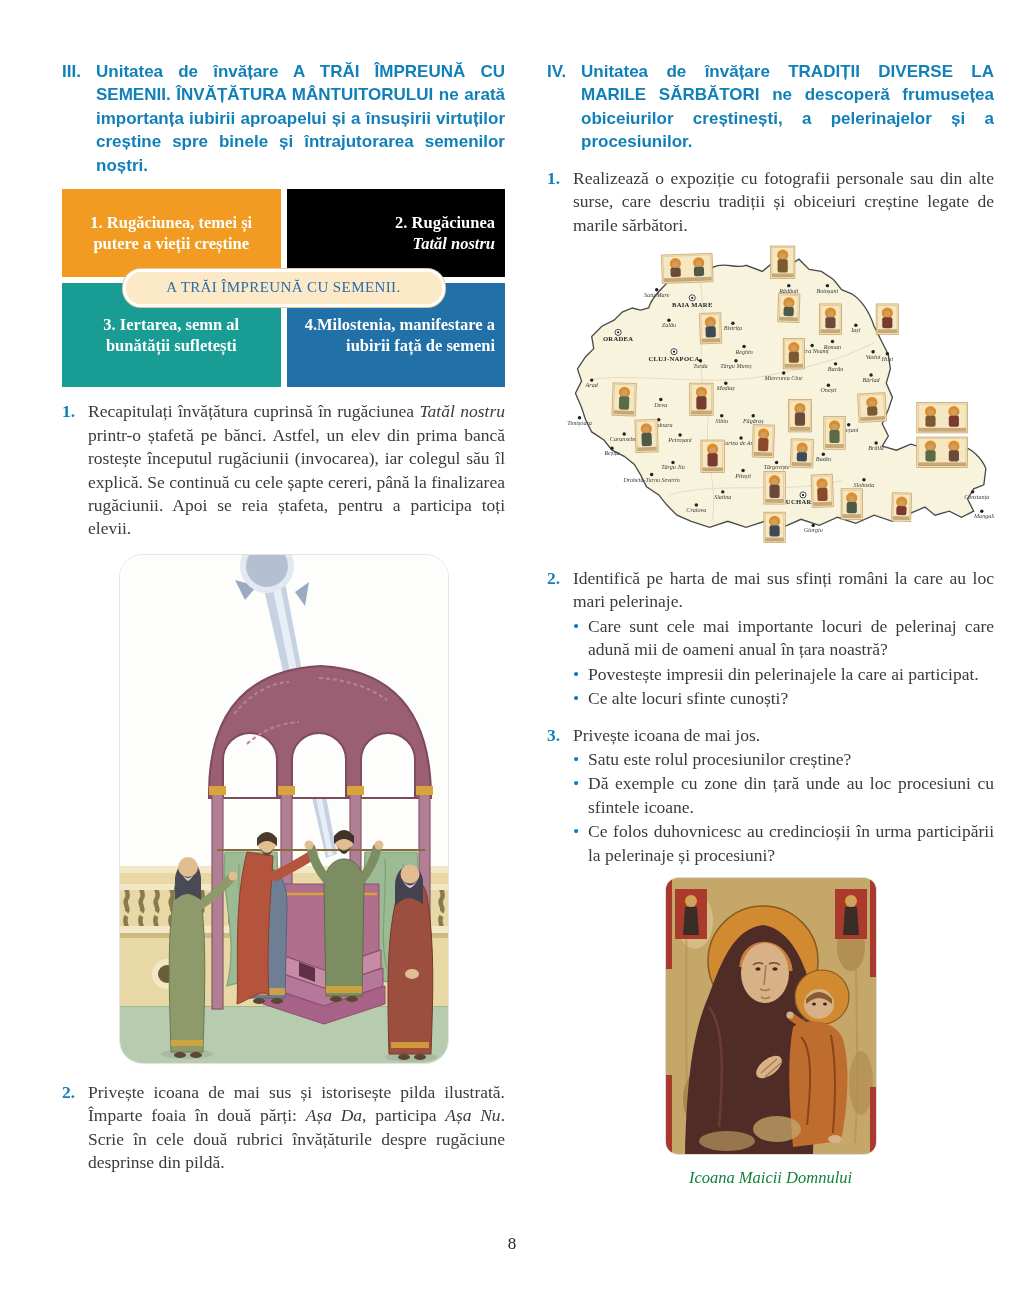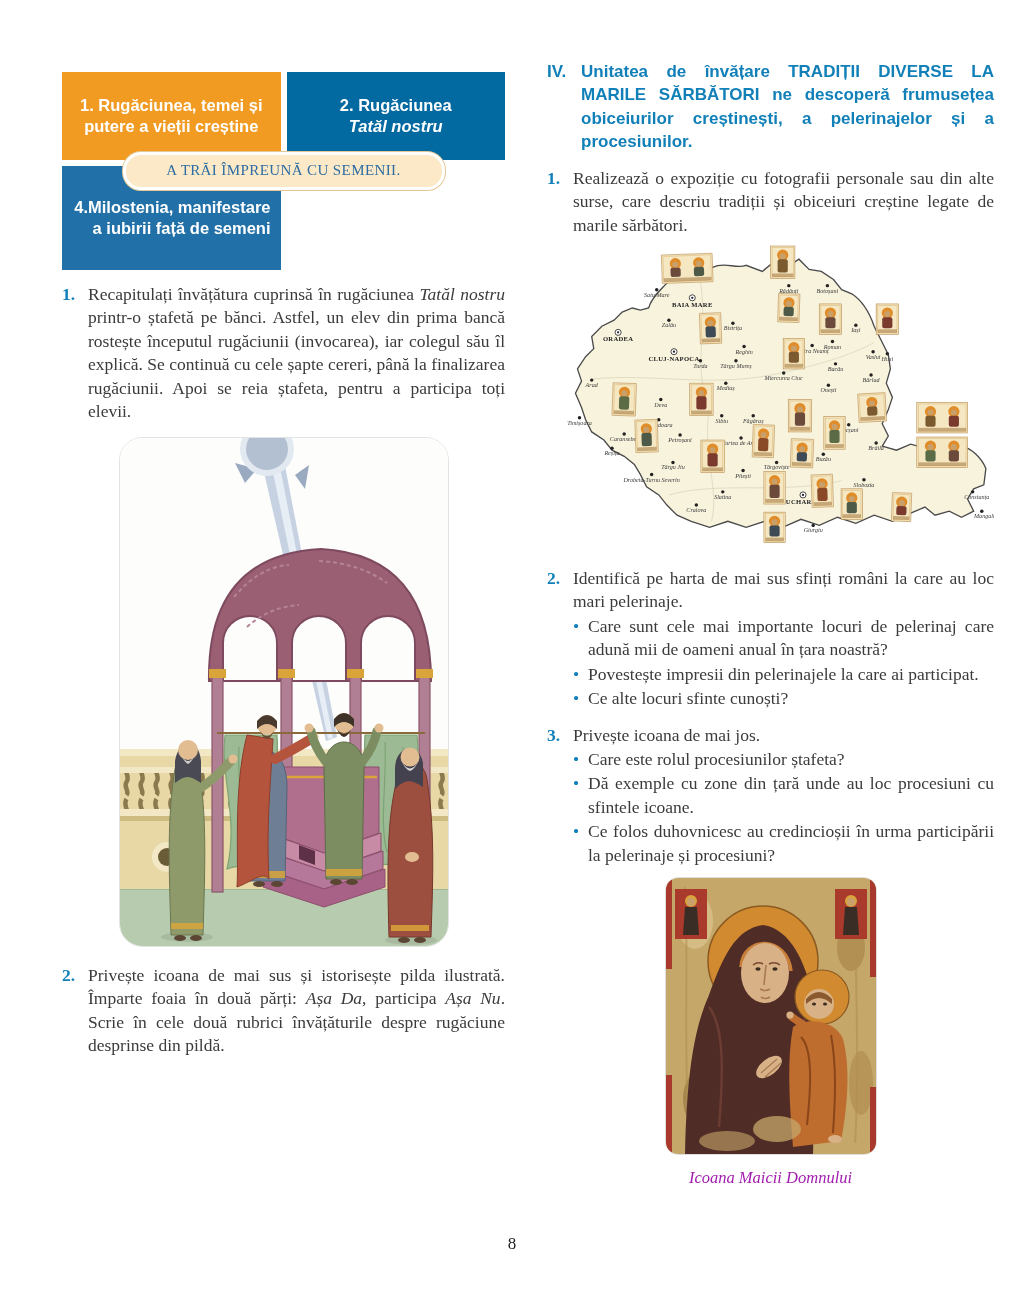--- a/index.html
+++ b/index.html
@@ -6,57 +6,64 @@
   body{width:1024px;height:1298px;position:relative;font-family:"Liberation Serif",serif;color:#3b3b3b;overflow:hidden;}
   .col{position:absolute;top:60px;}
   .col-left{left:62px;width:443px;}
   .col-right{left:530px;width:447px;margin-left:17px;}
 
   .unit-heading{display:flex;font-family:"Liberation Sans",sans-serif;font-weight:bold;color:#1180b9;font-size:17px;line-height:1.38;}
   .unit-heading .numeral{flex:0 0 34px;}
   .unit-heading .htext{flex:1;text-align:justify;}
 
   .diagram{position:relative;margin-top:12px;display:grid;grid-template-columns:1fr 1fr;grid-template-rows:88px 104px;gap:6px;}
-  .dbox{color:#fff;font-family:Liberation Sans, sans-serif;font-weight:bold;font-size:16.5px;line-height:1.28;text-align:center;display:flex;flex-direction:column;justify-content:center;padding:6px 10px;}
+  .dbox{color:#fff;font-family:Liberation Serif, serif;font-weight:bold;font-size:16.5px;line-height:1.28;text-align:center;display:flex;flex-direction:column;justify-content:center;padding:6px 10px;}
   .dbox i{font-weight:bold;}
   .dpill{position:absolute;left:50%;top:50%;transform:translate(-50%,-50%);background:#fce9c8;border:3px solid #fff;box-shadow:0 0 0 1px #e3c896;border-radius:18px;width:316px;padding:6px 0;text-align:center;color:#2d6da3;font-size:15px;line-height:1.32;letter-spacing:.4px;}
 
   .item{display:flex;margin-top:13px;font-size:17.5px;line-height:1.34;}
   .item .num{flex:0 0 26px;color:#1180b9;font-weight:bold;}
   .item .itext{flex:1;text-align:justify;}
   .bullet{display:flex;margin-top:1px;}
   .bullet .dot{flex:0 0 15px;color:#1180b9;}
   .bullet .btext{flex:1;text-align:justify;}
 
   figure{margin:0;}
   .fig-ill{margin:13px auto 0;width:330px;}
   .fig-map{margin:8px 0 0;width:447px;}
   .fig-icon{margin:10px auto 0;width:212px;}
-  .caption{text-align:center;font-style:italic;font-size:16.5px;line-height:1.32;margin-top:8px;color:#a21caf;}
+  .caption{text-align:center;font-style:italic;font-size:16.5px;line-height:1.32;margin-top:8px;color:#15803d;}
 
   .page-number{position:absolute;left:0;right:0;top:1234px;text-align:center;font-size:17px;color:#222;}
 
   .city-min{font:italic 6px "Liberation Serif",serif;fill:#3a3a3a;text-anchor:middle;}
   .city-major{font:bold 6.5px "Liberation Serif",serif;fill:#222;text-anchor:middle;letter-spacing:.3px;}
 </style>
 </head>
 <body>
 
 <div class="page">
 
   <div class="col col-left">
 
+    <div class="unit-heading">
+      <span class="numeral">III.</span>
+      <span class="htext">Unitatea de învățare A TRĂI ÎMPREUNĂ CU SEMENII. ÎNVĂȚĂTURA MÂNTUITORULUI ne arată importanța iubirii aproapelui și a însușirii virtuților creștine spre binele și întrajutorarea semenilor noștri.</span>
+    </div>
 
     <div class="diagram">
       <div class="dbox" style="background: rgb(241, 155, 34);">
         <span>1. Rugăciunea, temei și putere a vieții creștine</span>
       </div>
-      <div class="dbox" style="background: #0369a1;">
+      <div class="dbox" style="background: #000000; text-align: right;">
         <span>2. Rugăciunea</span>
         <i>Tatăl nostru</i>
+      </div>
+      <div class="dbox" style="background: rgb(24, 156, 148);">
+        <span>3. Iertarea, semn al bunătății sufletești</span>
       </div>
       <div class="dbox" style="background: rgb(33, 112, 167); text-align: right;">
         <span>4.Milostenia, manifestare a iubirii față de semeni</span>
       </div>
       <div class="dpill">
         <div>A TRĂI ÎMPREUNĂ CU SEMENII.</div>
       </div>
     </div>
 
     <div class="item">
@@ -601,21 +608,21 @@
             </div></span>
       </span>
     </div>
 
     <div class="item">
       <span class="num">3.</span>
       <span class="itext">
         <span><span>Privește icoana de mai jos.</span></span>
         <span class="bullets"><div class="bullet">
               <span class="dot">•</span>
-              <span class="btext">Care este rolul procesiunilor ștafeta?</span>
+              <span class="btext">Satu este rolul procesiunilor creștine?</span>
             </div><div class="bullet">
               <span class="dot">•</span>
               <span class="btext">Dă exemple cu zone din țară unde au loc procesiuni cu sfintele icoane.</span>
             </div><div class="bullet">
               <span class="dot">•</span>
               <span class="btext">Ce folos duhovnicesc au credincioșii în urma participării la pelerinaje și procesiuni?</span>
             </div></span>
       </span>
     </div>
 

